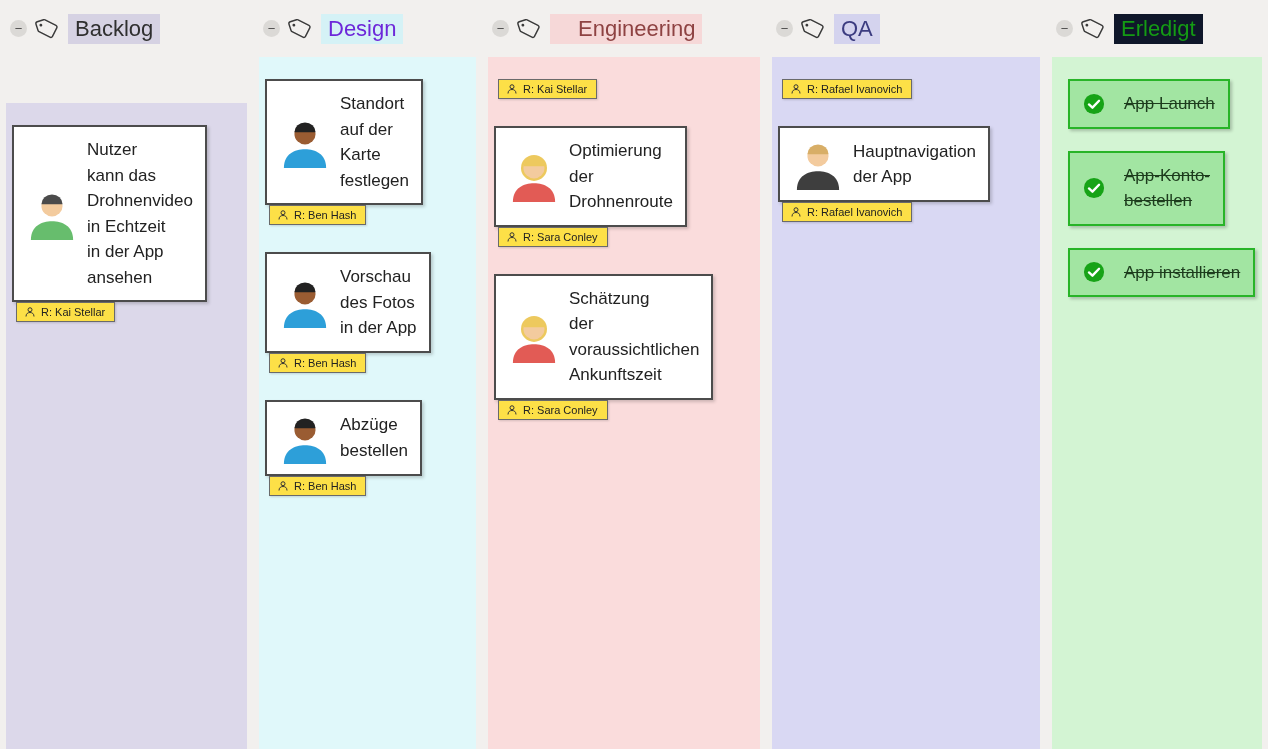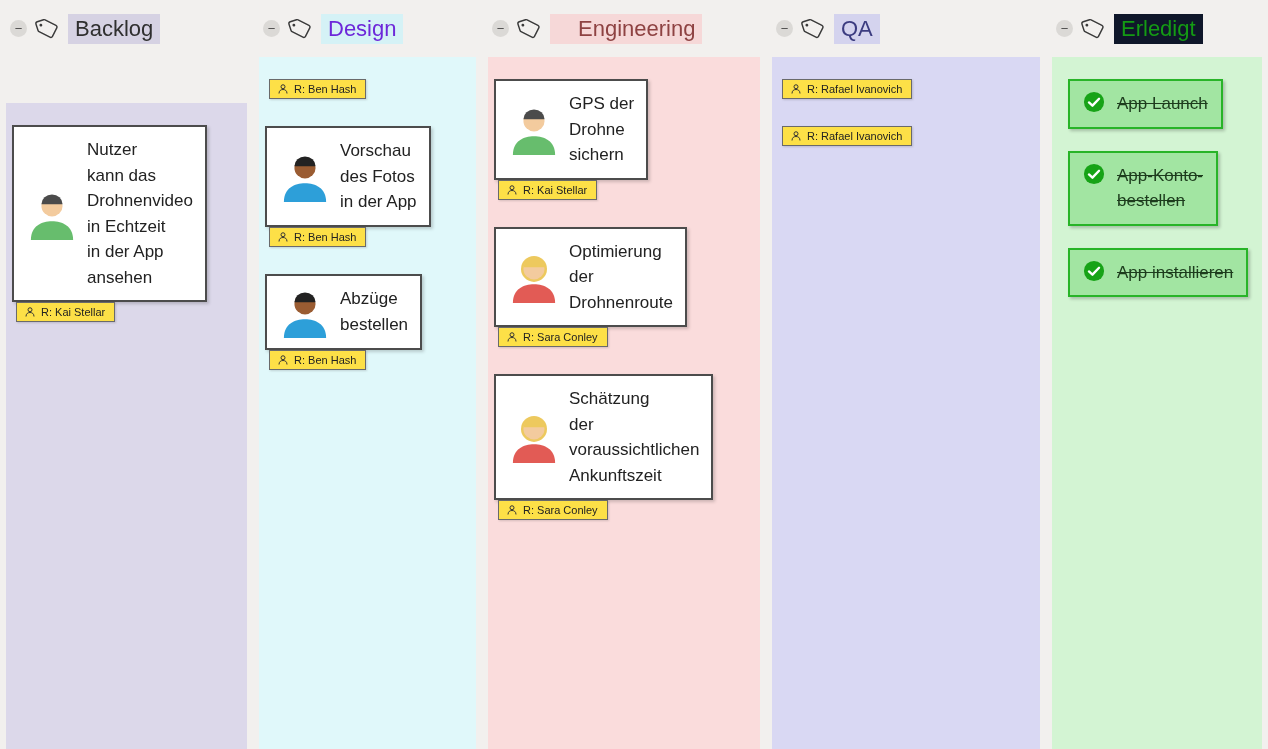--- a/index.html
+++ b/index.html
@@ -50,21 +50,21 @@
     display: inline-flex; align-items: center; gap: 5px;
     background: #fde047; border: 1.5px solid #6a6a6a;
     padding: 3px 9px 3px 7px; margin-left: 4px;
     font-size: 11px; color: #222;
     box-shadow: 1px 1px 2px rgba(0,0,0,.15);
     cursor: pointer;
   }
   .person-icon { width: 12px; height: 12px; flex: none; }
 
   .done-card {
-    display: flex; gap: 12px;
+    display: flex; align-items: center; gap: 19px;
     border: 2px solid #28b428; background: #a2e5a2;
     padding: 10px 13px; margin: 0 0 22px 10px;
     width: fit-content;
     box-shadow: 2px 2px 3px rgba(0,0,0,.22);
     cursor: pointer;
   }
   .check-icon { width: 22px; height: 22px; flex: none; }
   .done-title {
     font-size: 17px; line-height: 1.5; white-space: pre-line;
     text-decoration: line-through; color: #1d3c1d;
@@ -118,37 +118,49 @@
       <div class="collapse-btn">−</div>
       <svg class="tag-icon" viewBox="0 0 24 24">
         <path d="M21.4 11.6 L12.4 2.6 C12 2.2 11.4 2 10.9 2 L4 2 C2.9 2 2 2.9 2 4 L2 10.9 C2 11.4 2.2 12 2.6 12.4 L11.6 21.4 C12.4 22.2 13.6 22.2 14.4 21.4 L21.4 14.4 C22.2 13.6 22.2 12.4 21.4 11.6 Z" fill="none" stroke="#3a3a3a" stroke-width="1.5"></path>
         <circle cx="6.5" cy="6.5" r="1.5" fill="#3a3a3a"></circle>
       </svg>
       <span class="col-title" style="background-color: rgb(213, 242, 246); color: #6d28d9;">Design</span>
     </div>
     <div class="col-body" style="background-color: rgb(224, 248, 250);">
 
       <div class="card-group">
-        <div class="assignee">
-          <svg class="person-icon" viewBox="0 0 24 24">
-            <circle cx="12" cy="7.5" r="4" fill="none" stroke="#333" stroke-width="2"></circle>
-            <path d="M4 21 C4 15 8 13 12 13 C16 13 20 15 20 21" fill="none" stroke="#333" stroke-width="2"></path>
-          </svg>
-          <span>R: Ben Hash</span>
-        </div>
-      </div>
-
-      <div class="card-group">
         <div class="card">
           <svg class="avatar" viewBox="0 0 64 64">
             <circle cx="32" cy="22" r="16" fill="none"></circle>
             <path d="M6 64 C6 47 19 41 32 41 C45 41 58 47 58 64 Z" fill="#2d9fd9"></path>
             <circle cx="32" cy="22" r="13" fill="#9a5c32"></circle>
             <path d="M19 20 a13 12 0 0 1 26 0 z" fill="#222222"></path>
           </svg>
+          <div class="card-title">Standort
+auf der
+Karte
+festlegen</div>
+        </div>
+        <div class="assignee">
+          <svg class="person-icon" viewBox="0 0 24 24">
+            <circle cx="12" cy="7.5" r="4" fill="none" stroke="#333" stroke-width="2"></circle>
+            <path d="M4 21 C4 15 8 13 12 13 C16 13 20 15 20 21" fill="none" stroke="#333" stroke-width="2"></path>
+          </svg>
+          <span>R: Ben Hash</span>
+        </div>
+      </div>
+
+      <div class="card-group">
+        <div class="card">
+          <svg class="avatar" viewBox="0 0 64 64">
+            <circle cx="32" cy="22" r="16" fill="none"></circle>
+            <path d="M6 64 C6 47 19 41 32 41 C45 41 58 47 58 64 Z" fill="#2d9fd9"></path>
+            <circle cx="32" cy="22" r="13" fill="#9a5c32"></circle>
+            <path d="M19 20 a13 12 0 0 1 26 0 z" fill="#222222"></path>
+          </svg>
           <div class="card-title">Vorschau
 des Fotos
 in der App</div>
         </div>
         <div class="assignee">
           <svg class="person-icon" viewBox="0 0 24 24">
             <circle cx="12" cy="7.5" r="4" fill="none" stroke="#333" stroke-width="2"></circle>
             <path d="M4 21 C4 15 8 13 12 13 C16 13 20 15 20 21" fill="none" stroke="#333" stroke-width="2"></path>
           </svg>
           <span>R: Ben Hash</span>
@@ -183,31 +195,20 @@
       <div class="collapse-btn">−</div>
       <svg class="tag-icon" viewBox="0 0 24 24">
         <path d="M21.4 11.6 L12.4 2.6 C12 2.2 11.4 2 10.9 2 L4 2 C2.9 2 2 2.9 2 4 L2 10.9 C2 11.4 2.2 12 2.6 12.4 L11.6 21.4 C12.4 22.2 13.6 22.2 14.4 21.4 L21.4 14.4 C22.2 13.6 22.2 12.4 21.4 11.6 Z" fill="none" stroke="#3a3a3a" stroke-width="1.5"></path>
         <circle cx="6.5" cy="6.5" r="1.5" fill="#3a3a3a"></circle>
       </svg>
       <span class="col-title" style="background-color: rgb(246, 216, 216); color: rgb(142, 66, 66); padding-left: 28px;">Engineering</span>
     </div>
     <div class="col-body" style="background-color: rgb(250, 220, 220);">
 
       <div class="card-group">
-        <div class="card">
-          <svg class="avatar" viewBox="0 0 64 64">
-            <circle cx="32" cy="22" r="16" fill="none"></circle>
-            <path d="M6 64 C6 47 19 41 32 41 C45 41 58 47 58 64 Z" fill="#67bd6d"></path>
-            <circle cx="32" cy="22" r="13" fill="#f3cb9e"></circle>
-            <path d="M19 20 a13 12 0 0 1 26 0 z" fill="#4b4b4b"></path>
-          </svg>
-          <div class="card-title">GPS der
-Drohne
-sichern</div>
-        </div>
         <div class="assignee">
           <svg class="person-icon" viewBox="0 0 24 24">
             <circle cx="12" cy="7.5" r="4" fill="none" stroke="#333" stroke-width="2"></circle>
             <path d="M4 21 C4 15 8 13 12 13 C16 13 20 15 20 21" fill="none" stroke="#333" stroke-width="2"></path>
           </svg>
           <span>R: Kai Stellar</span>
         </div>
       </div>
 
       <div class="card-group">
@@ -271,20 +272,30 @@
         <div class="assignee">
           <svg class="person-icon" viewBox="0 0 24 24">
             <circle cx="12" cy="7.5" r="4" fill="none" stroke="#333" stroke-width="2"></circle>
             <path d="M4 21 C4 15 8 13 12 13 C16 13 20 15 20 21" fill="none" stroke="#333" stroke-width="2"></path>
           </svg>
           <span>R: Rafael Ivanovich</span>
         </div>
       </div>
 
       <div class="card-group">
+        <div class="card">
+          <svg class="avatar" viewBox="0 0 64 64">
+            <circle cx="32" cy="22" r="16" fill="none"></circle>
+            <path d="M6 64 C6 47 19 41 32 41 C45 41 58 47 58 64 Z" fill="#3e3e3e"></path>
+            <circle cx="32" cy="22" r="13" fill="#f3cb9e"></circle>
+            <path d="M19 20 a13 12 0 0 1 26 0 z" fill="#d8ae67"></path>
+          </svg>
+          <div class="card-title">Hauptnavigation
+der App</div>
+        </div>
         <div class="assignee">
           <svg class="person-icon" viewBox="0 0 24 24">
             <circle cx="12" cy="7.5" r="4" fill="none" stroke="#333" stroke-width="2"></circle>
             <path d="M4 21 C4 15 8 13 12 13 C16 13 20 15 20 21" fill="none" stroke="#333" stroke-width="2"></path>
           </svg>
           <span>R: Rafael Ivanovich</span>
         </div>
       </div>
 
     </div>

